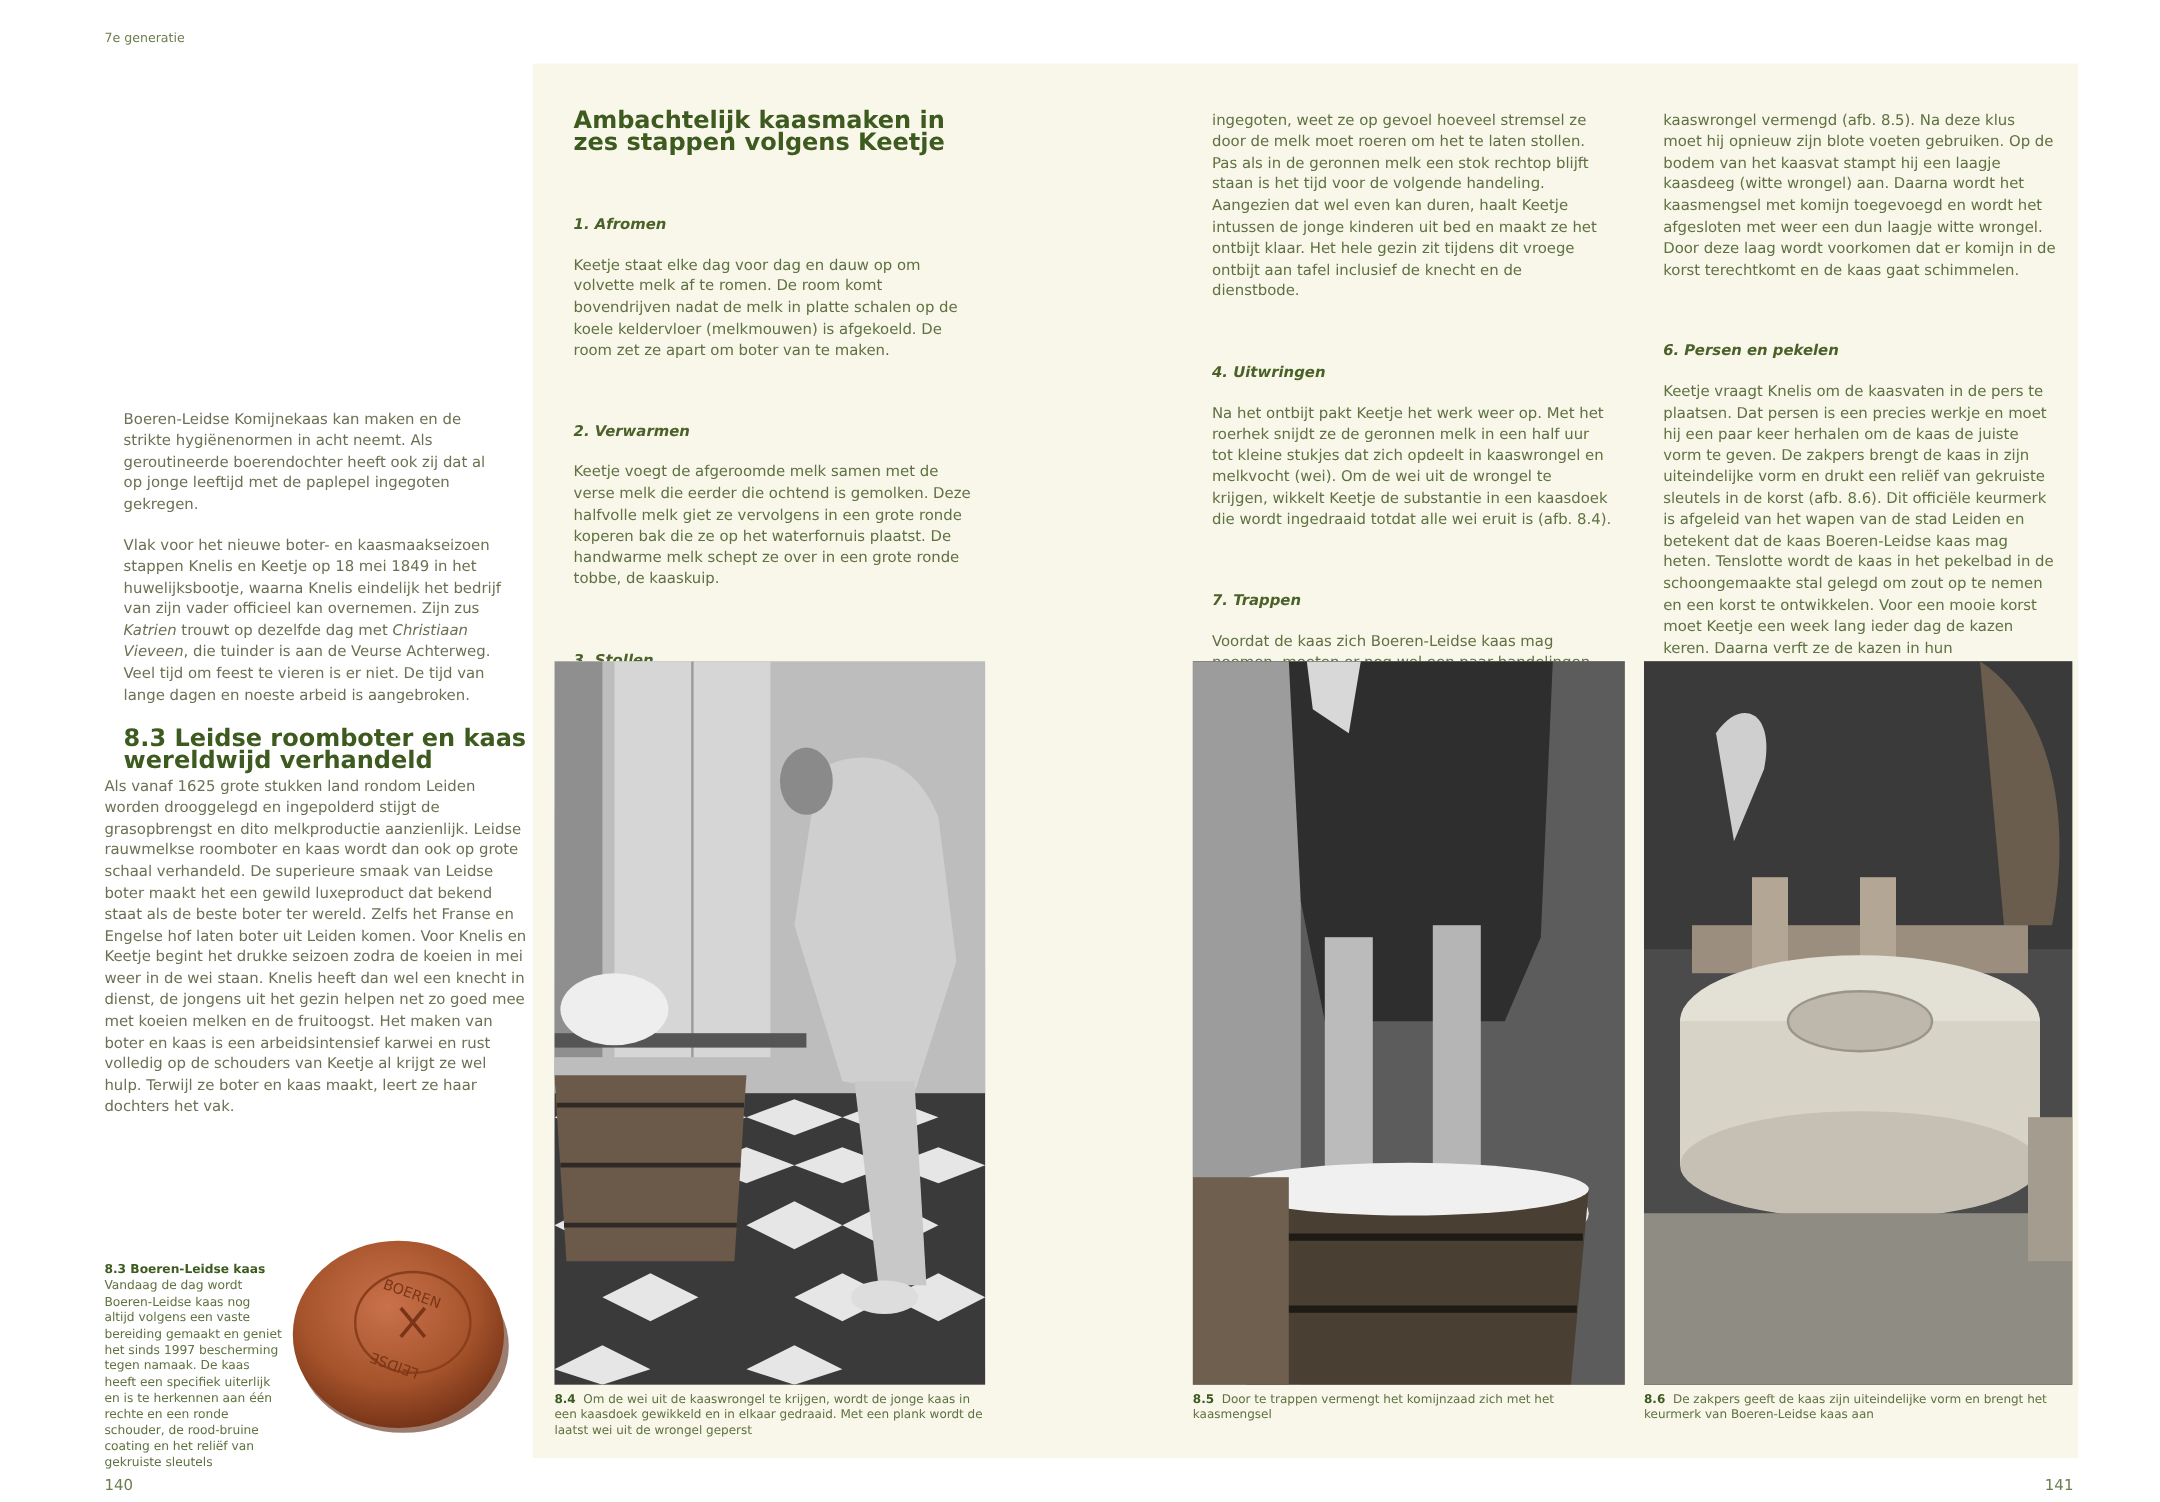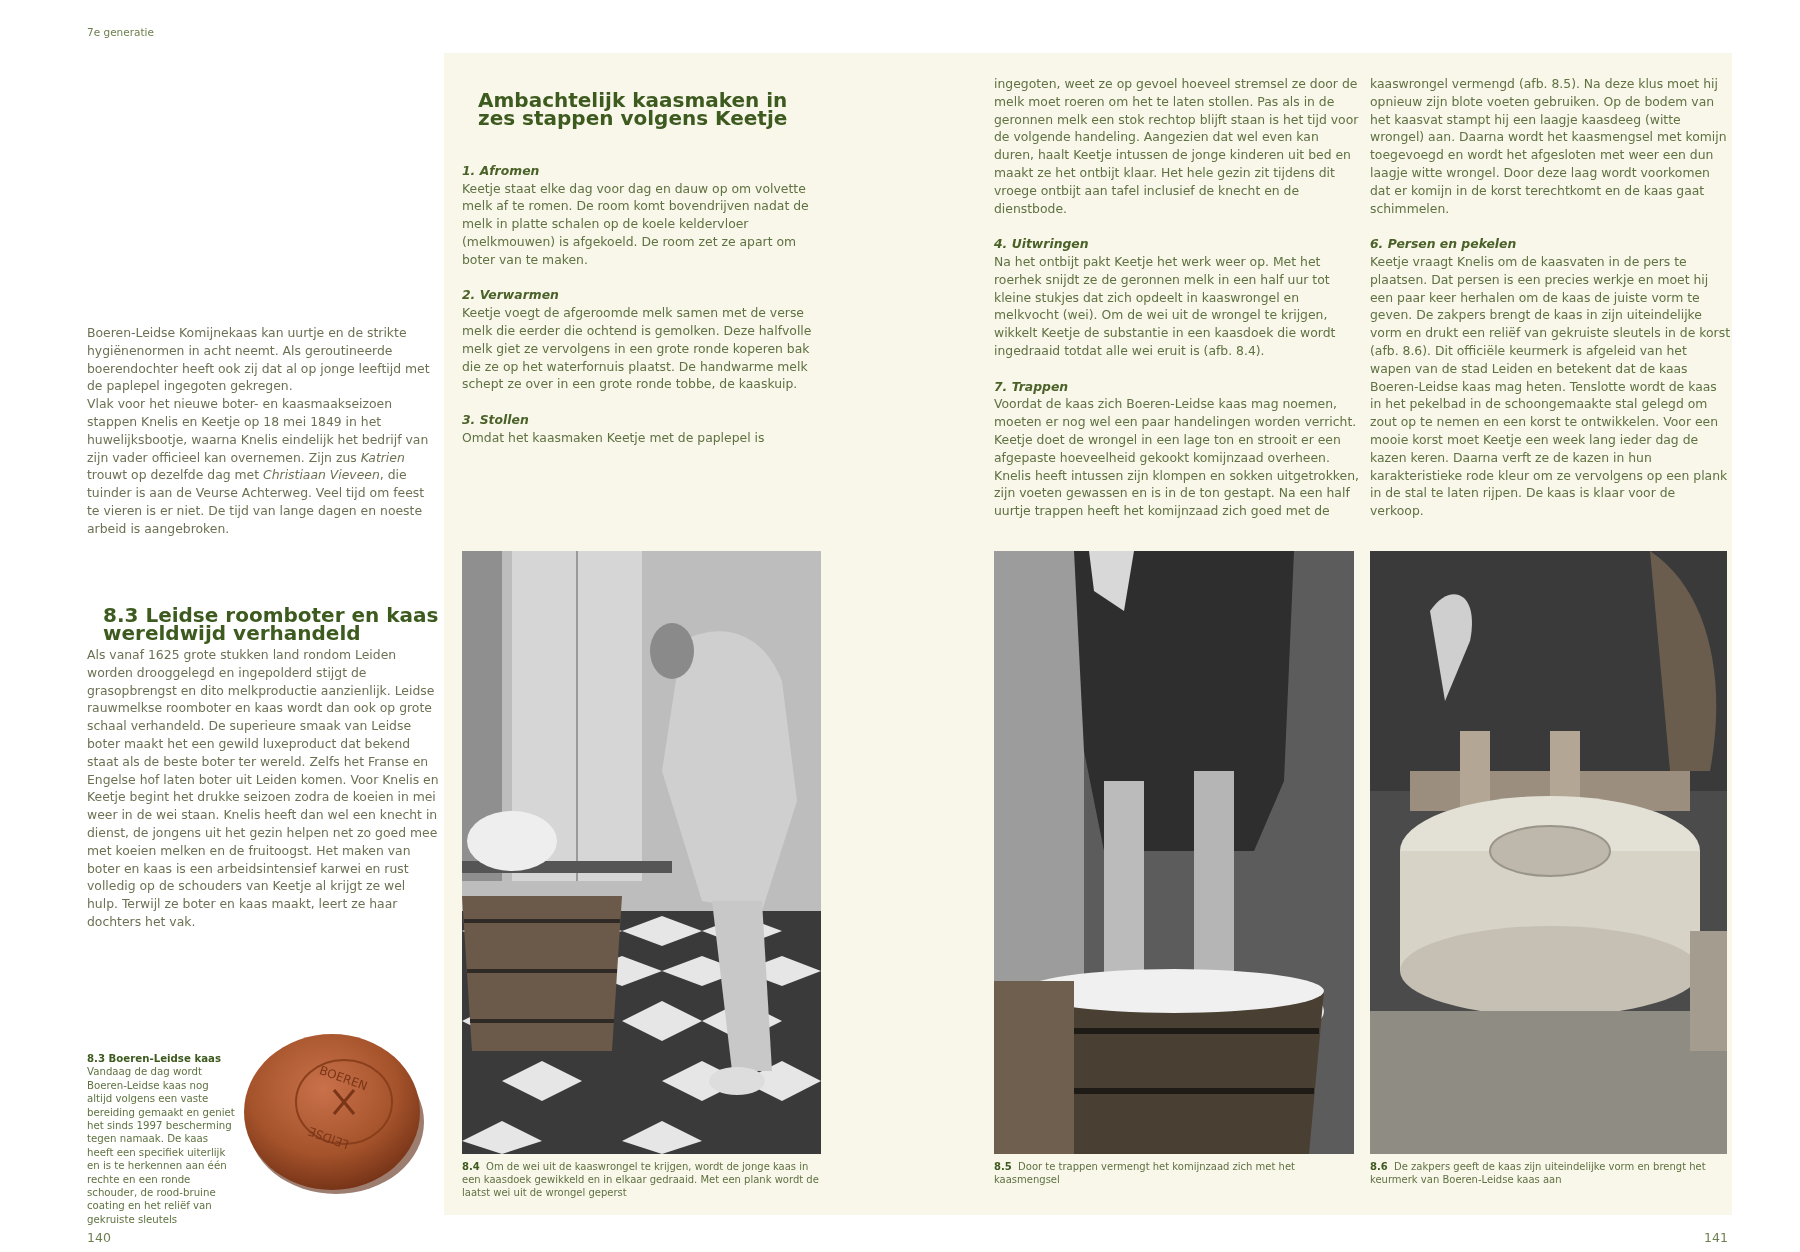--- a/index.html
+++ b/index.html
@@ -20,39 +20,39 @@
   .body-text {
     font-size: 12.4px; line-height: 17.8px; color: #6c7153;
   }
   .green-text { color: #5f7241; }
   .col { position: absolute; }
   .heading {
     font-weight: bold; color: #3d5a1f; font-size: 20px; line-height: 18px; margin: 16px;
   }
   .step-title { font-style: italic; font-weight: bold; color: #4a6128; }
   .gap { height: 17.8px; }
-  p { margin: 0; }
+  p { margin: 16px; }
   .photo {
     position: absolute; overflow: hidden; background: #888;
   }
   .caption {
     position: absolute; font-size: 10px; line-height: 13px; color: #5f7241;
   }
   .caption b { color: #3d5a1f; }
   .page-num { position: absolute; font-size: 12.5px; color: #6d7f4e; }
   .side-caption { position: absolute; left: 87px; top: 1052px; width: 150px; font-size: 10.2px; line-height: 13.4px; color: #5f7241; }
   .side-caption b { color: #3d5a1f; display: block; }
 </style>
 </head>
 <body>
 
 <div class="running-head">7e generatie</div>
 
 <div class="col body-text" style="left:87px; top:324px; width:350px;">
-  <p>Boeren-Leidse Komijnekaas kan uurtje en de strikte hygiënenormen in acht neemt. Als geroutineerde boerendochter heeft ook zij dat al op jonge leeftijd met de paplepel ingegoten gekregen.</p>
+  <p>Boeren-Leidse Komijnekaas kan maken en de strikte hygiënenormen in acht neemt. Als geroutineerde boerendochter heeft ook zij dat al op jonge leeftijd met de paplepel ingegoten gekregen.</p>
   <p><span>Vlak voor het nieuwe boter- en kaasmaakseizoen stappen Knelis en Keetje op 18 mei 1849 in het huwelijksbootje, waarna Knelis eindelijk het bedrijf van zijn vader officieel kan overnemen. Zijn zus </span><i>Katrien</i><span> trouwt op dezelfde dag met </span><i>Christiaan Vieveen</i><span>, die tuinder is aan de Veurse Achterweg. Veel tijd om feest te vieren is er niet. De tijd van lange dagen en noeste arbeid is aangebroken.</span></p>
 </div>
 
 <h2 class="heading col" style="left:87px; top:590px; width:350px;">8.3  Leidse roomboter en kaas wereldwijd verhandeld</h2>
 
 <div class="col body-text" style="left:87px; top:646px; width:352px;">Als vanaf 1625 grote stukken land rondom Leiden worden drooggelegd en ingepolderd stijgt de grasopbrengst en dito melkproductie aanzienlijk. Leidse rauwmelkse roomboter en kaas wordt dan ook op grote schaal verhandeld. De superieure smaak van Leidse boter maakt het een gewild luxeproduct dat bekend staat als de beste boter ter wereld. Zelfs het Franse en Engelse hof laten boter uit Leiden komen. Voor Knelis en Keetje begint het drukke seizoen zodra de koeien in mei weer in de wei staan. Knelis heeft dan wel een knecht in dienst, de jongens uit het gezin helpen net zo goed mee met koeien melken en de fruitoogst. Het maken van boter en kaas is een arbeidsintensief karwei en rust volledig op de schouders van Keetje al krijgt ze wel hulp. Terwijl ze boter en kaas maakt, leert ze haar dochters het vak.</div>
 
 <div class="side-caption">
   <b>8.3  Boeren-Leidse kaas</b>
   <span>Vandaag de dag wordt Boeren-Leidse kaas nog altijd volgens een vaste bereiding gemaakt en geniet het sinds 1997 bescherming tegen namaak. De kaas heeft een specifiek uiterlijk en is te herkennen aan één rechte en een ronde schouder, de rood-bruine coating en het reliëf van gekruiste sleutels</span>

